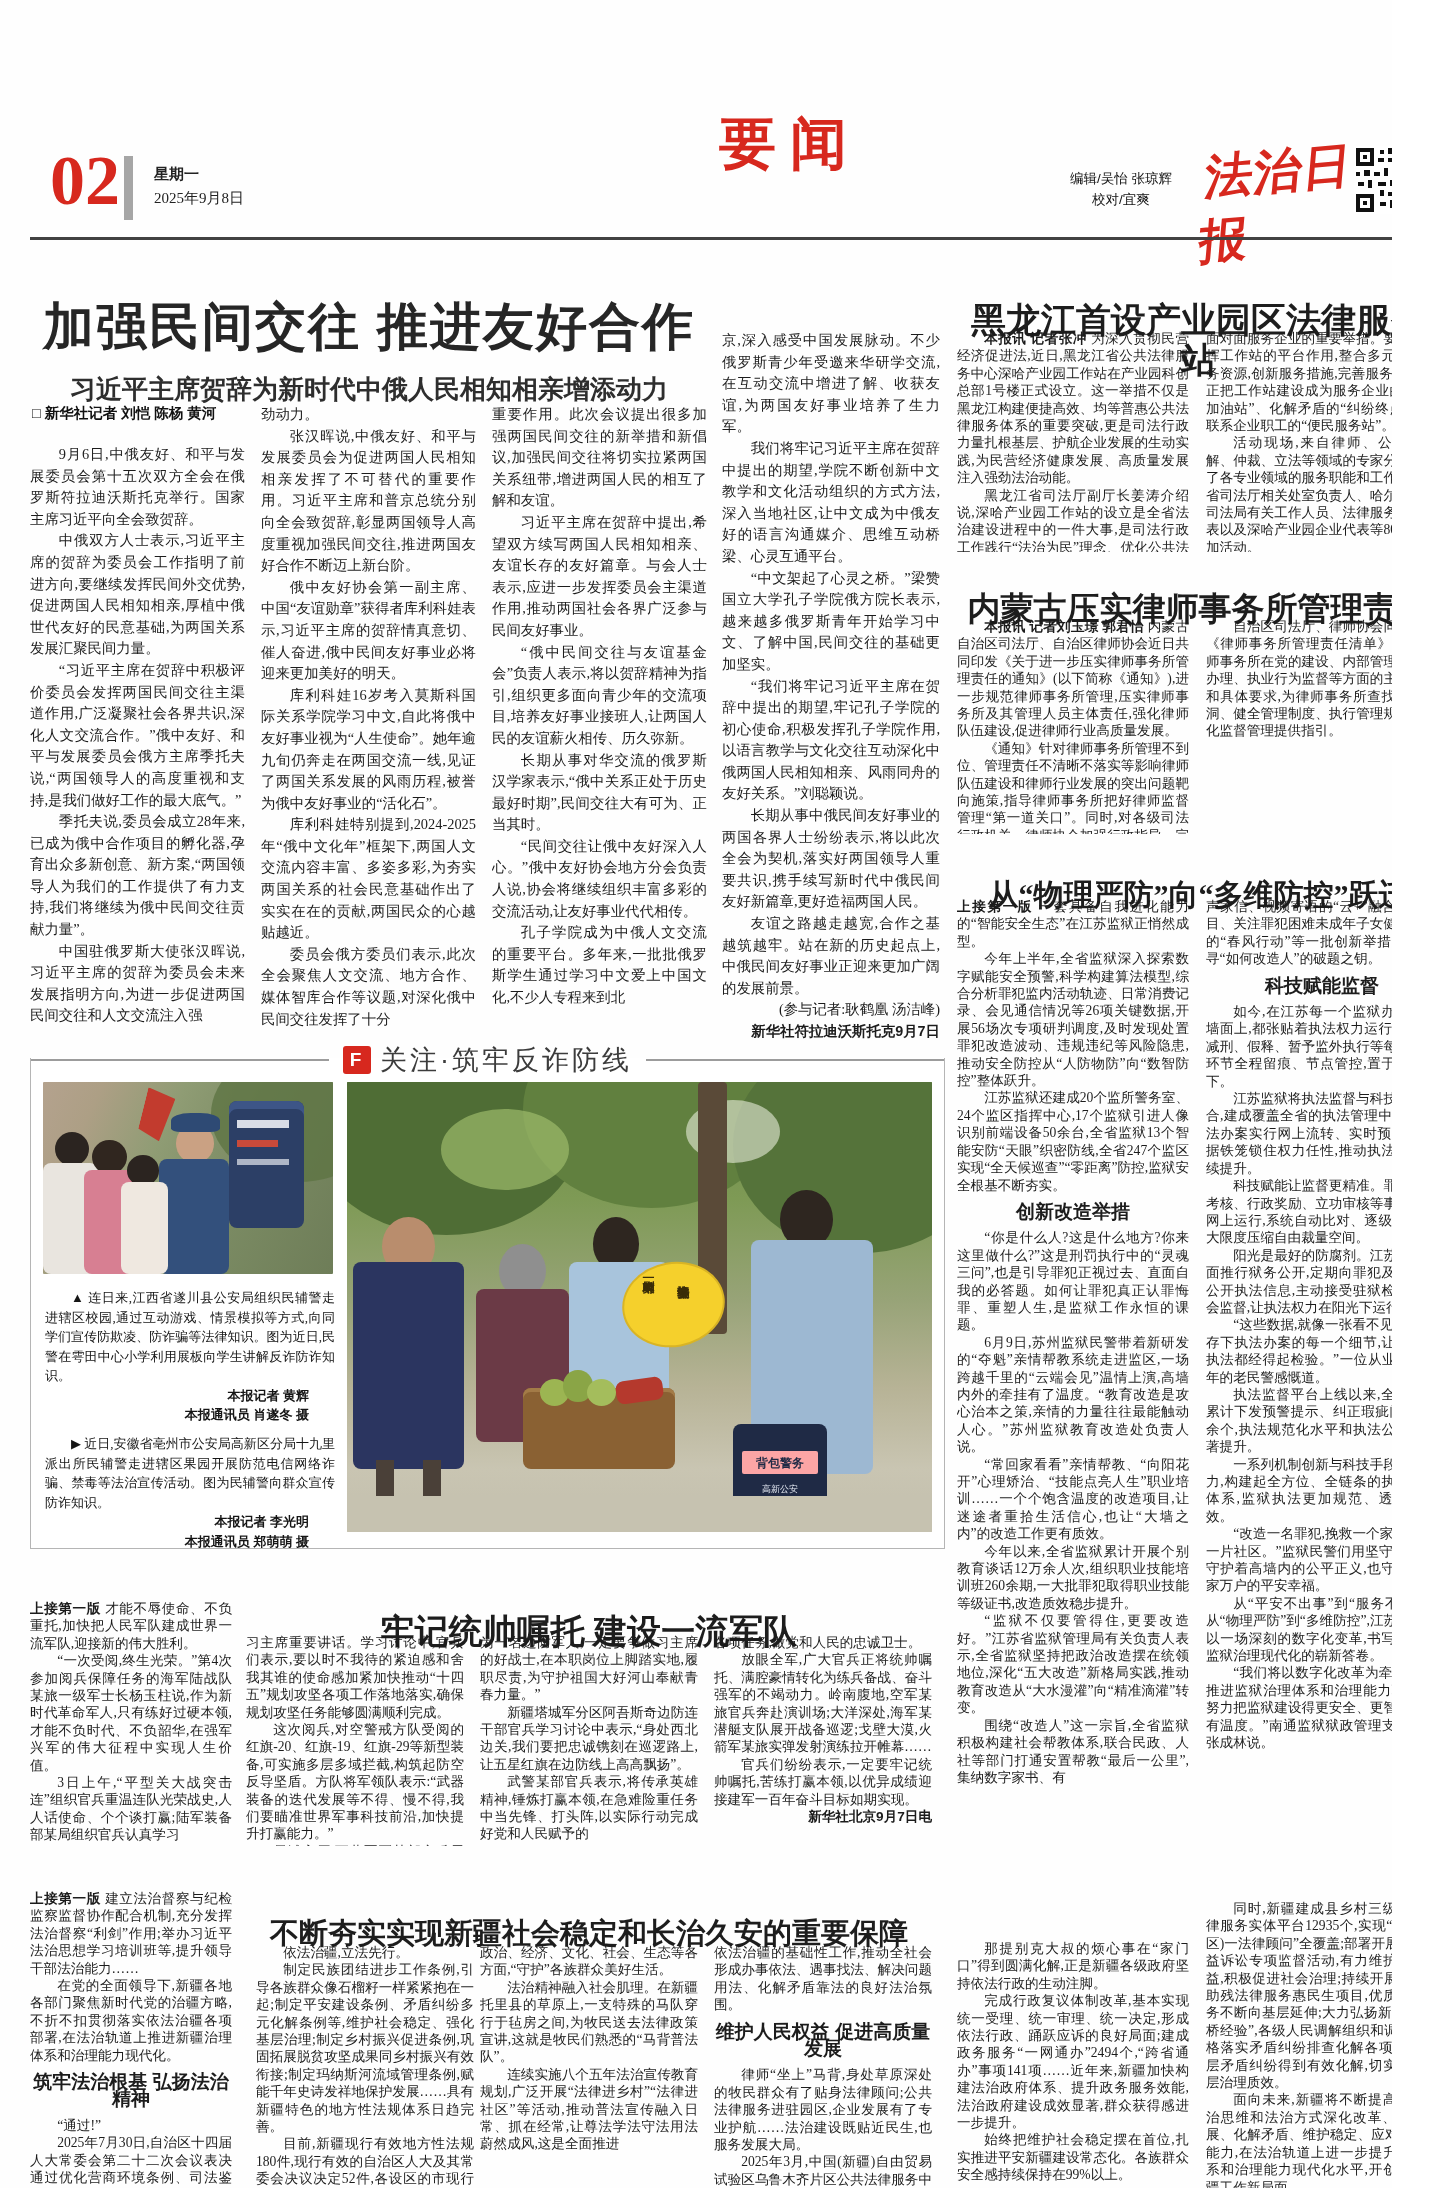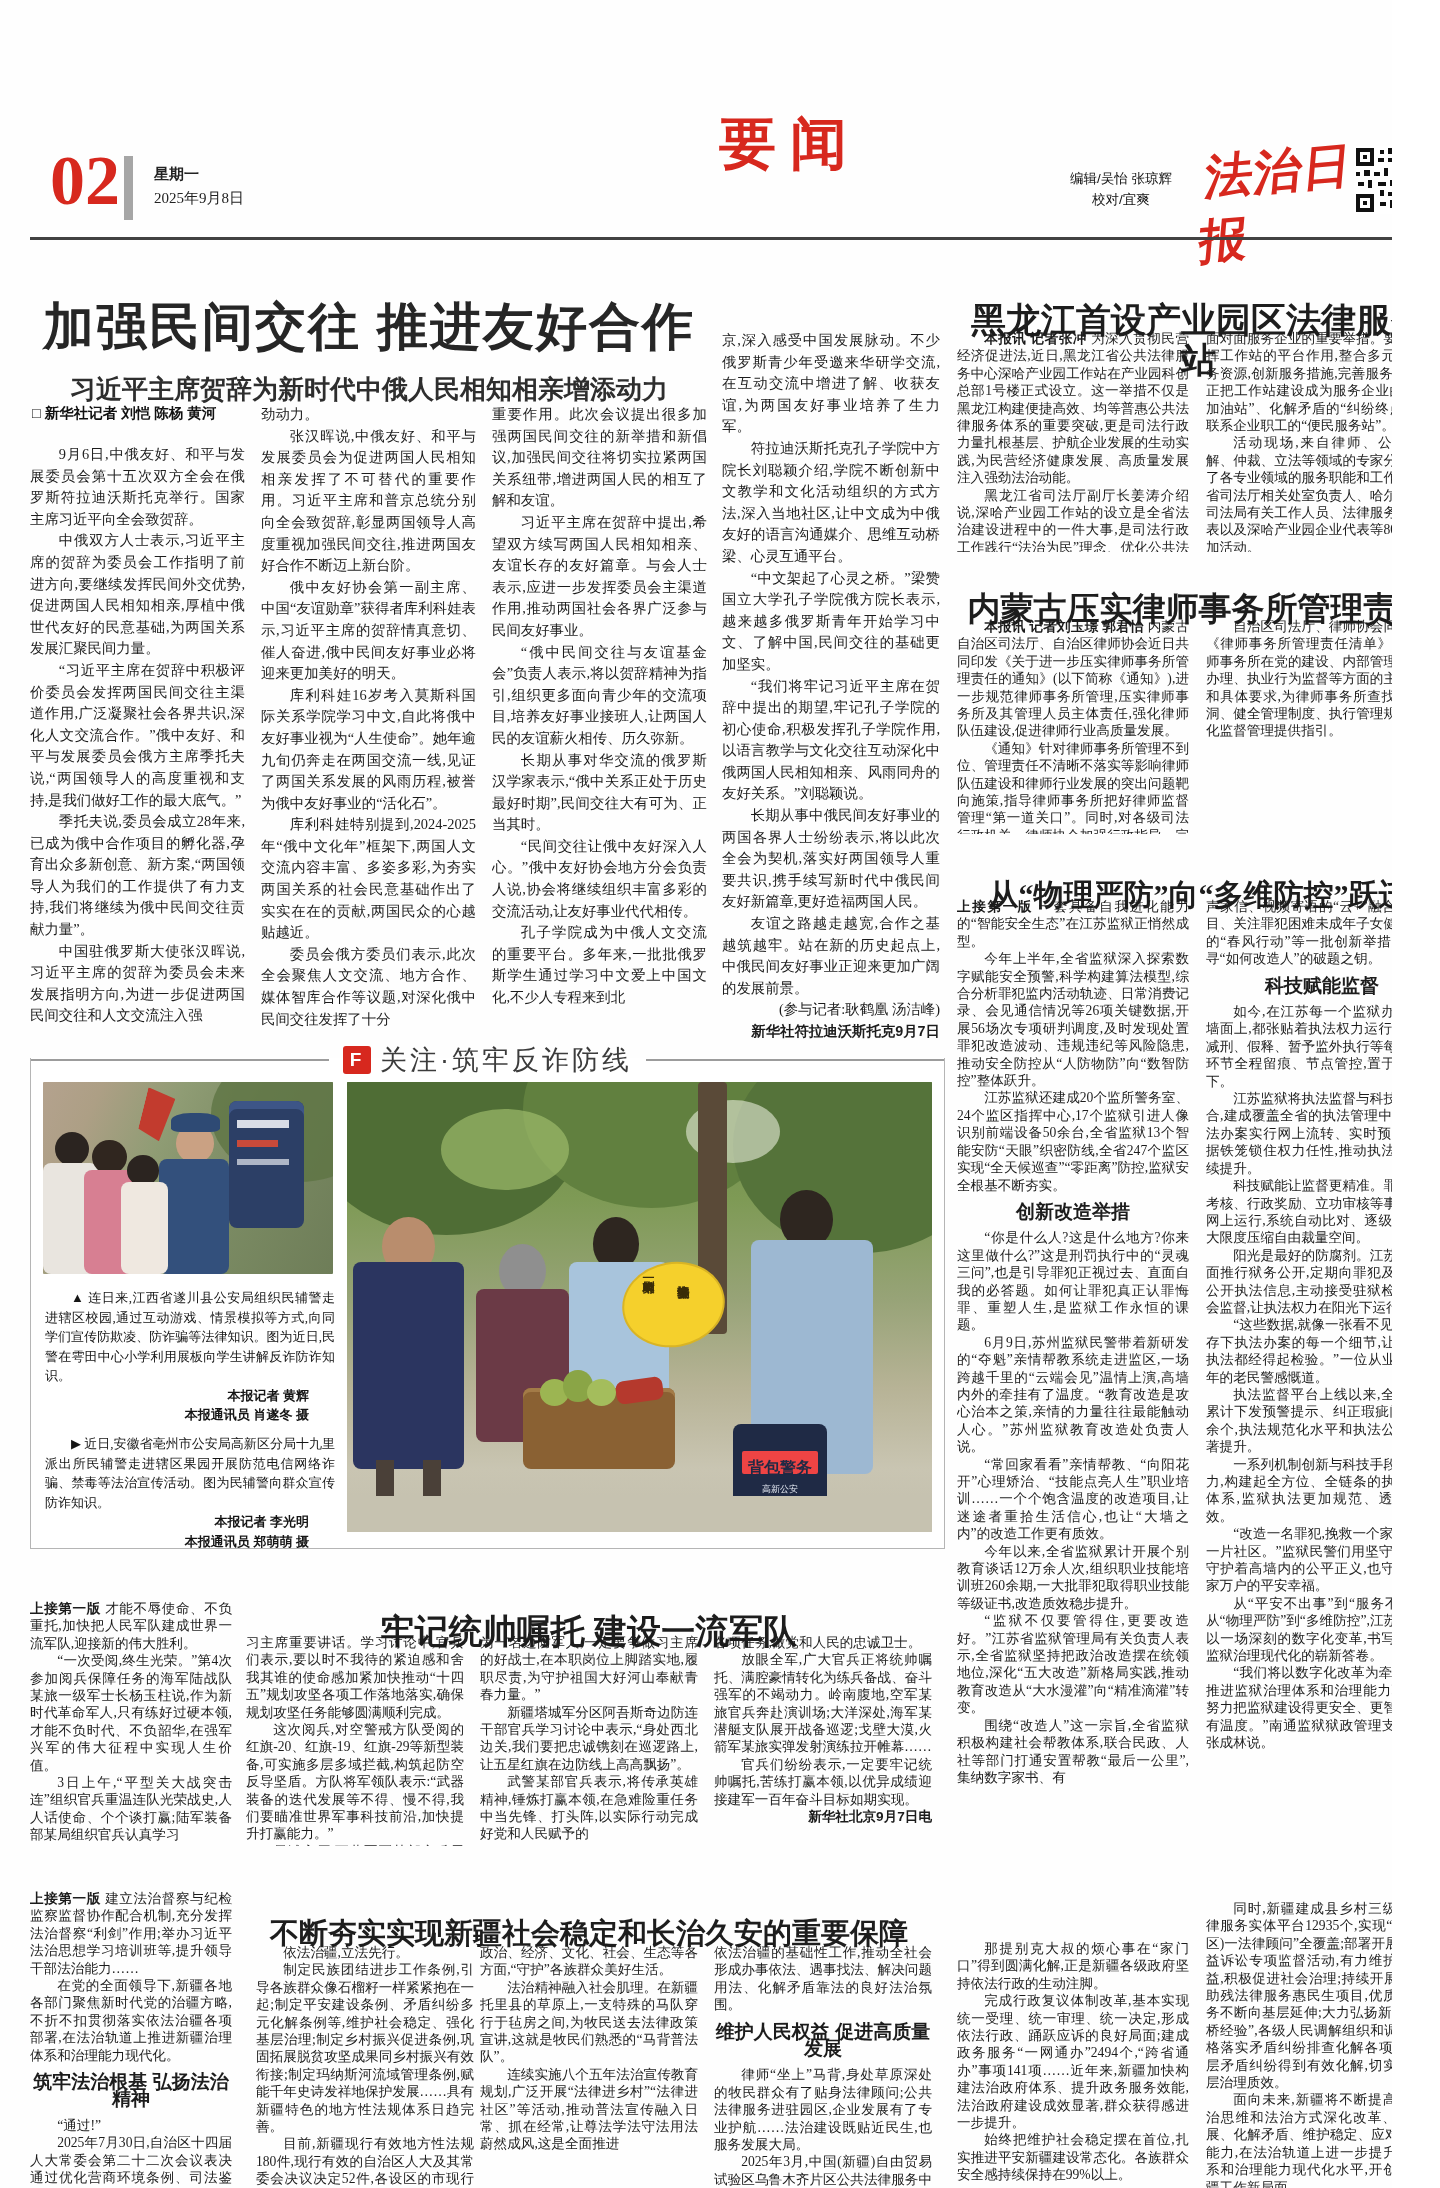--- a/index.html
+++ b/index.html
@@ -147,21 +147,21 @@
   <div class="t lg" style="left:492px;top:404px;width:215px;height:638px;">
     <p class="cont">重要作用。此次会议提出很多加强两国民间交往的新举措和新倡议,加强民间交往将切实拉紧两国关系纽带,增进两国人民的相互了解和友谊。</p>
     <p>习近平主席在贺辞中提出,希望双方续写两国人民相知相亲、友谊长存的友好篇章。与会人士表示,应进一步发挥委员会主渠道作用,推动两国社会各界广泛参与民间友好事业。</p>
     <p>“俄中民间交往与友谊基金会”负责人表示,将以贺辞精神为指引,组织更多面向青少年的交流项目,培养友好事业接班人,让两国人民的友谊薪火相传、历久弥新。</p>
     <p>长期从事对华交流的俄罗斯汉学家表示,“俄中关系正处于历史最好时期”,民间交往大有可为、正当其时。</p>
     <p>“民间交往让俄中友好深入人心。”俄中友好协会地方分会负责人说,协会将继续组织丰富多彩的交流活动,让友好事业代代相传。</p>
     <p>孔子学院成为中俄人文交流的重要平台。多年来,一批批俄罗斯学生通过学习中文爱上中国文化,不少人专程来到北</p>
   </div>
   <div class="t lg" style="left:722px;top:330px;width:218px;height:712px;">
     <p class="cont">京,深入感受中国发展脉动。不少俄罗斯青少年受邀来华研学交流,在互动交流中增进了解、收获友谊,为两国友好事业培养了生力军。</p>
-    <p>符拉迪沃斯托克孔子学院中方院长刘聪颖介绍,学院不断创新中文教学和文化活动组织的方式方法,深入当地社区,让中文成为中俄友好的语言沟通媒介、思维互动桥梁、心灵互通平台。</p>
+    <p>我们将牢记习近平主席在贺辞中提出的期望,学院不断创新中文教学和文化活动组织的方式方法,深入当地社区,让中文成为中俄友好的语言沟通媒介、思维互动桥梁、心灵互通平台。</p>
     <p>“中文架起了心灵之桥。”梁赞国立大学孔子学院俄方院长表示,越来越多俄罗斯青年开始学习中文、了解中国,民间交往的基础更加坚实。</p>
     <p>“我们将牢记习近平主席在贺辞中提出的期望,牢记孔子学院的初心使命,积极发挥孔子学院作用,以语言教学与文化交往互动深化中俄两国人民相知相亲、风雨同舟的友好关系。”刘聪颖说。</p>
     <p>长期从事中俄民间友好事业的两国各界人士纷纷表示,将以此次全会为契机,落实好两国领导人重要共识,携手续写新时代中俄民间友好新篇章,更好造福两国人民。</p>
     <p>友谊之路越走越宽,合作之基越筑越牢。站在新的历史起点上,中俄民间友好事业正迎来更加广阔的发展前景。</p>
     <p class="contrib">(参与记者:耿鹤凰 汤洁峰)</p>
     <p class="dateline">新华社符拉迪沃斯托克9月7日电</p>
   </div>
 
   <h3 class="sideh" style="left:957px;top:266px;width:483px;font-size:35px;">黑龙江首设产业园区法律服务站</h3>
   <div class="t sm" style="left:957px;top:330px;width:232px;height:222px;">
@@ -259,21 +259,21 @@
       <span class="rrect" style="left:69%;top:35%;width:21%;height:52%;background:#9db8d2;"></span>
       <span class="rrect" style="left:30%;top:68%;width:26%;height:18%;background:#8a6133;box-shadow:inset 0 4px 0 #a37b47;"></span>
       <span class="blob" style="left:33%;top:66%;width:5%;height:6%;background:#9cb552;"></span>
       <span class="blob" style="left:37%;top:64%;width:5%;height:7%;background:#8aa546;"></span>
       <span class="blob" style="left:41%;top:66%;width:5%;height:6%;background:#a4bd5c;"></span>
       <span class="rrect" style="left:46%;top:66%;width:8%;height:5%;background:#b5392d;transform:rotate(-8deg);"></span>
       <span style="left:47%;top:40%;width:17%;height:18%;background:#f5d02c;border:2px solid #d9b425;border-radius:50%;transform:rotate(-10deg);"></span>
       <span class="vtext" style="left:50%;top:42%;font-size:12px;font-weight:700;color:#3a2d08;height:15%;font-family:'Liberation Sans',sans-serif;">刷单一时爽</span>
       <span class="vtext" style="left:56%;top:43%;font-size:12px;font-weight:700;color:#3a2d08;height:15%;font-family:'Liberation Sans',sans-serif;">被骗悔终身</span>
       <span class="rrect" style="left:66%;top:76%;width:16%;height:22%;background:#1f2a45;"></span>
-      <span style="left:67.5%;top:82%;width:13%;height:5%;background:#ef4444;border-radius:2px;font-size:16px;font-weight:700;color:#1f2a45;text-align:center;line-height:2.1;font-family:'Liberation Sans',sans-serif;">背包警务</span>
+      <span style="left:67.5%;top:82%;width:13%;height:5%;background:#fca5a5;border-radius:2px;font-size:12px;font-weight:700;color:#1f2a45;text-align:center;line-height:2.1;font-family:'Liberation Sans',sans-serif;">背包警务</span>
       <span style="left:67.5%;top:89%;width:13%;font-size:9px;color:#e7ecf5;text-align:center;font-family:'Liberation Sans',sans-serif;">高新公安</span>
       <span style="left:0;top:92%;width:100%;height:8%;background:#c6c2b0;"></span>
     </div>
 
     <div class="cap" style="left:14px;top:230px;width:290px;">
       <p>▲ 连日来,江西省遂川县公安局组织民辅警走进辖区校园,通过互动游戏、情景模拟等方式,向同学们宣传防欺凌、防诈骗等法律知识。图为近日,民警在雩田中心小学利用展板向学生讲解反诈防诈知识。</p>
       <p class="credit">本报记者 黄辉</p>
       <p class="credit">本报通讯员 肖遂冬 摄</p>
     </div>
     <div class="cap" style="left:14px;top:376px;width:290px;">

